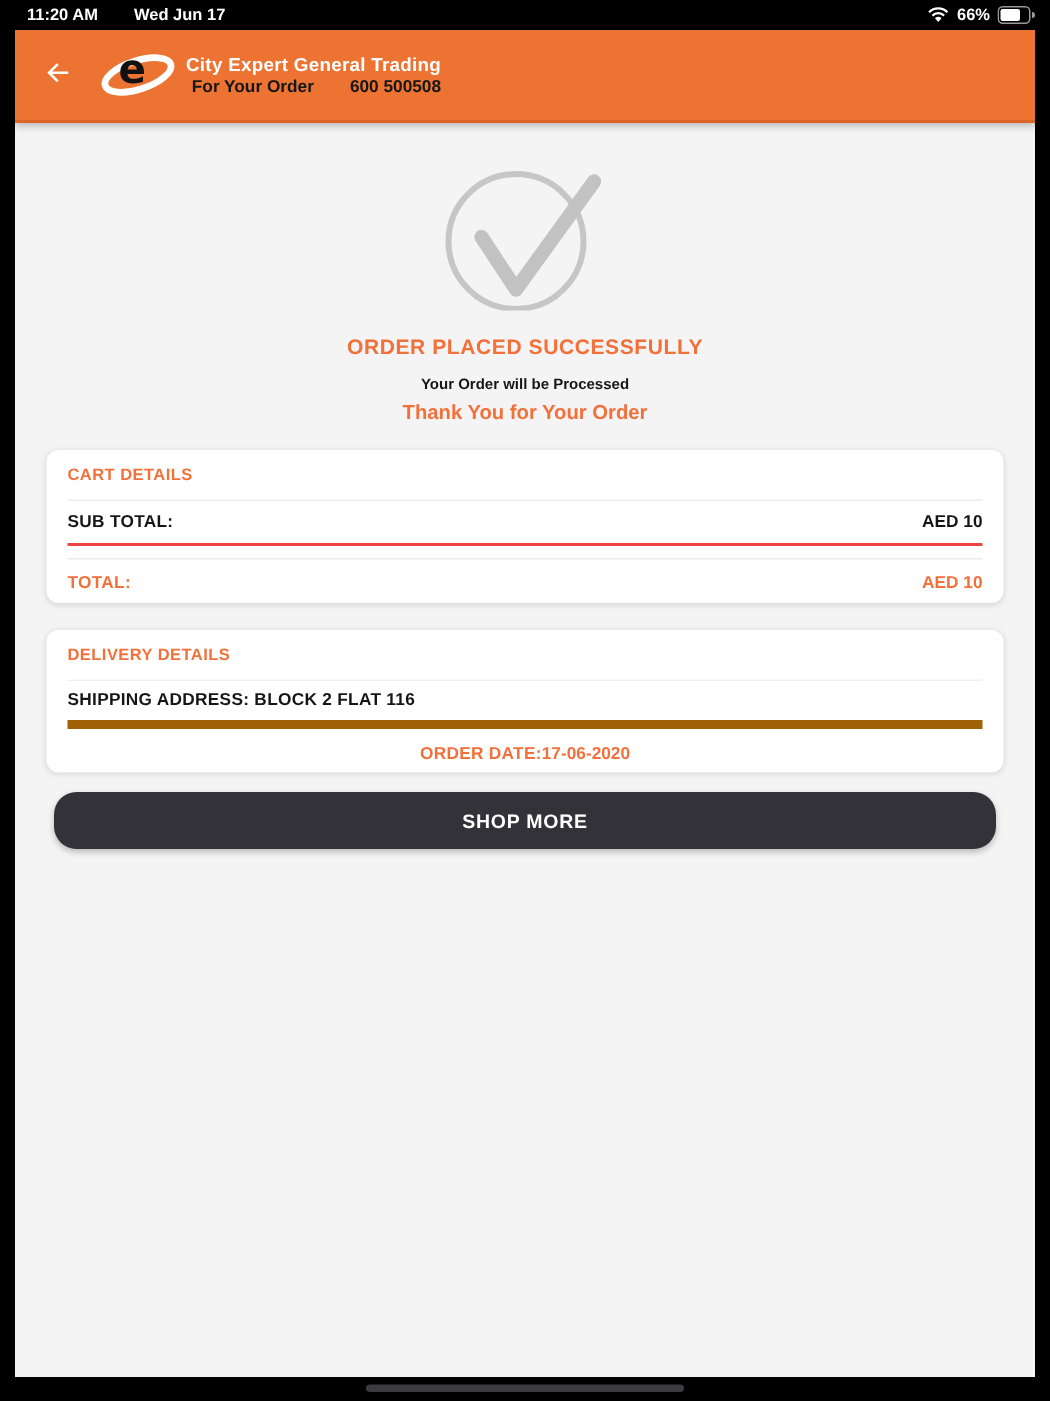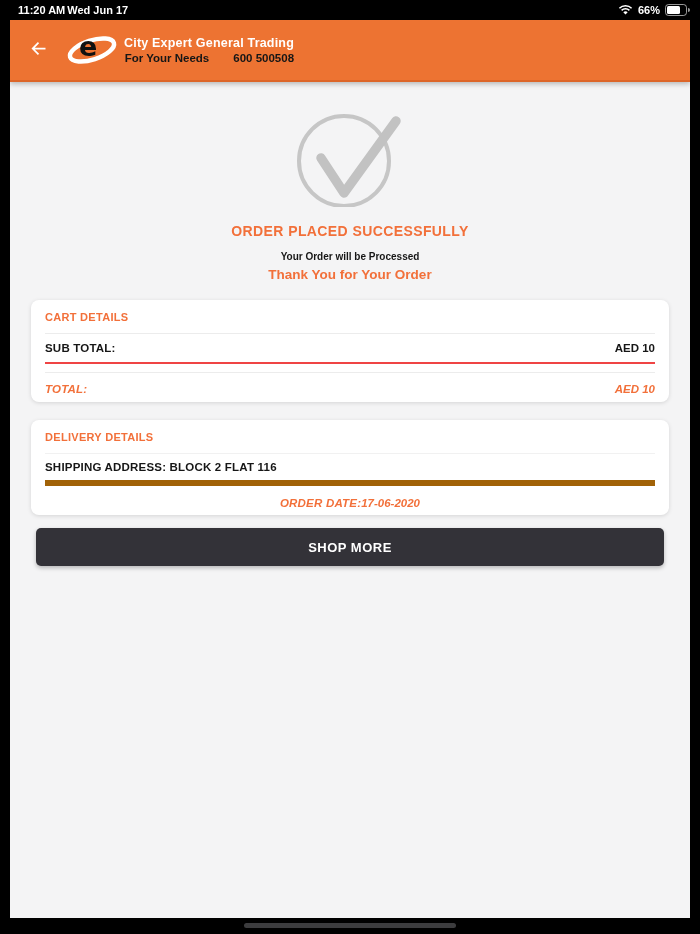--- a/index.html
+++ b/index.html
@@ -7,21 +7,21 @@
     width:700px;height:934px;position:relative;background:#000;
     font-family:"Liberation Sans","DejaVu Sans",sans-serif;
     -webkit-font-smoothing:antialiased;overflow:hidden;
   }
   
   .status-bar{
     position:absolute;top:0;left:0;width:700px;height:20px;background:#000;
     color:#fff;display:flex;align-items:center;justify-content:space-between;
     font-size:11px;font-weight:700;box-sizing:border-box;padding:0 10px 0 18px;
   }
-  .sb-left{display:flex;gap:2px;align-items:center;}
+  .sb-left{display:flex;gap:24px;align-items:center;}
   .sb-right{display:flex;gap:5px;align-items:center;}
   .sb-right svg{display:block;}
   
   .app-frame{
     position:absolute;left:10px;top:20px;width:680px;height:898px;
     background:#F4F4F5;overflow:hidden;
   }
   
   .app-header{
     position:absolute;top:0;left:0;width:100%;height:62px;background:#ED7332;
@@ -63,28 +63,28 @@
   .card-title{
     color:#F2703A;font-size:11px;font-weight:700;letter-spacing:.3px;
     display:flex;align-items:center;height:33px;border-bottom:1px solid #ECECEC;
   }
   .row{display:flex;justify-content:space-between;align-items:center;}
   .row-subtotal{height:28px;border-bottom:2px solid #ef4444;text-align:right;}
   .row-spacer{height:8px;border-bottom:1px solid #ECECEC;}
   .row-total{height:31px;}
   .lbl{font-size:11.5px;font-weight:700;color:#161616;letter-spacing:.2px;}
   .val{font-size:11.5px;font-weight:700;color:#161616;}
-  .accent{color:#F2703A !important;font-style:italic;}
+  .accent{color:#F2703A !important;}
   .card-delivery .card-title{border-bottom:1px solid #F1F1F1;}
   .row-address{height:26px;border-bottom:6px solid #a16207;}
   .row-date{height:34px;justify-content:center;}
   
   .shop-more{
     position:absolute;top:508px;left:26px;width:628px;height:38px;
-    background:#333238;border:none;border-radius:5px;cursor:pointer;
+    background:#333238;border:none;border-radius:15px;cursor:pointer;
     color:#fff;font-size:13px;font-weight:600;letter-spacing:.5px;
     font-family:"Liberation Sans","DejaVu Sans",sans-serif;
     box-shadow:0 2px 4px rgba(0,0,0,0.25);
   }
   
   .home-indicator{
     position:absolute;bottom:6px;left:244px;width:212px;height:5px;
     background:#3C3C3E;border-radius:2.5px;cursor:grab;
   }
 </style>
@@ -129,21 +129,21 @@
       <span class="logo-ellipse">
         <svg width="52" height="36" viewBox="0 0 52 36">
           <ellipse cx="26" cy="18" rx="23" ry="9.5" fill="none" stroke="#fff" stroke-width="4.5" transform="rotate(-18 26 18)"></ellipse>
         </svg>
       </span>
       <span class="logo-letter">e</span>
     </div>
     <div class="header-text">
       <span class="company-name">City Expert General Trading</span>
       <span class="header-line2">
-        <span class="tagline">For Your Needs</span>
+        <span class="tagline">For Your Order</span>
         <span class="phone">600 500508</span>
       </span>
     </div>
   </div>
 
   <div class="check-wrap">
     <svg width="112" height="102" viewBox="0 0 112 102">
       <circle cx="50" cy="56" r="45" fill="none" stroke="#C6C6C6" stroke-width="4"></circle>
       <path d="M27 53 L50 88 L102 16" fill="none" stroke="#C2C2C2" stroke-width="9.5" stroke-linecap="round" stroke-linejoin="round"></path>
     </svg>

